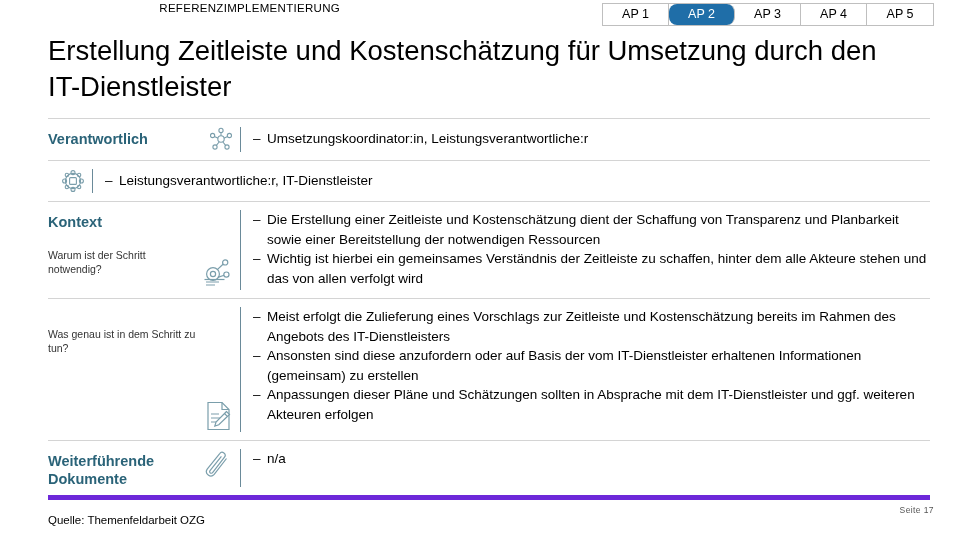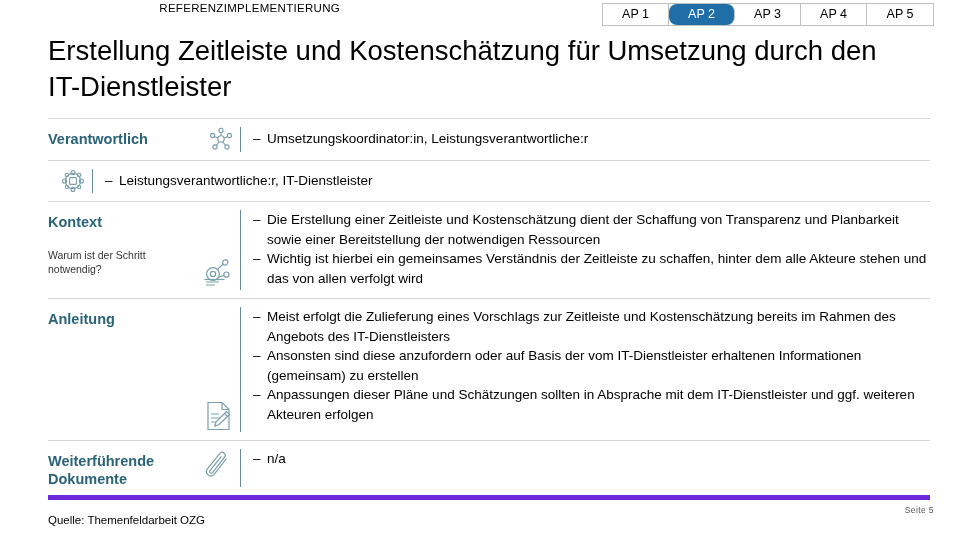--- a/index.html
+++ b/index.html
@@ -268,21 +268,21 @@
       </div>
       <div class="bullet">
         <span class="dash">–</span>
         <span class="btxt">Wichtig ist hierbei ein gemeinsames Verständnis der Zeitleiste zu schaffen, hinter dem alle Akteure stehen und das von allen verfolgt wird</span>
       </div>
     </div>
   </div>
 
   <div class="row r-anleitung">
     <div class="rowlabel">
-      <div class="lbl">Anleitung</div>
+      <div class="sub">Was genau ist in dem Schritt zu tun?</div>
     </div>
     <div class="rowicon">
       <span class="ico bot">
         <svg width="30" height="32" viewBox="0 0 30 32" fill="none" stroke="#2a6378" stroke-width="1.2">
           <path d="M4 2.5h14l7 7v20H4z"></path>
           <path d="M18 2.5v7h7"></path>
           <path d="M7 14h8M7 18h10M7 22h7"></path>
           <path d="M22.5 11.5 12 22l-1.2 4 4-1.2L25.5 14.5z" fill="#ffffff"></path>
           <path d="M20.5 13.5l2.6 2.6"></path>
         </svg>
@@ -321,13 +321,13 @@
       <div class="bullet">
         <span class="dash">–</span>
         <span class="btxt">n/a</span>
       </div>
     </div>
   </div>
 
 </div>
 
 <div id="source">Quelle: Themenfeldarbeit OZG</div>
-<div id="pagenum">Seite 5</div>
+<div id="pagenum">Seite 17</div>
 
 </body></html>

